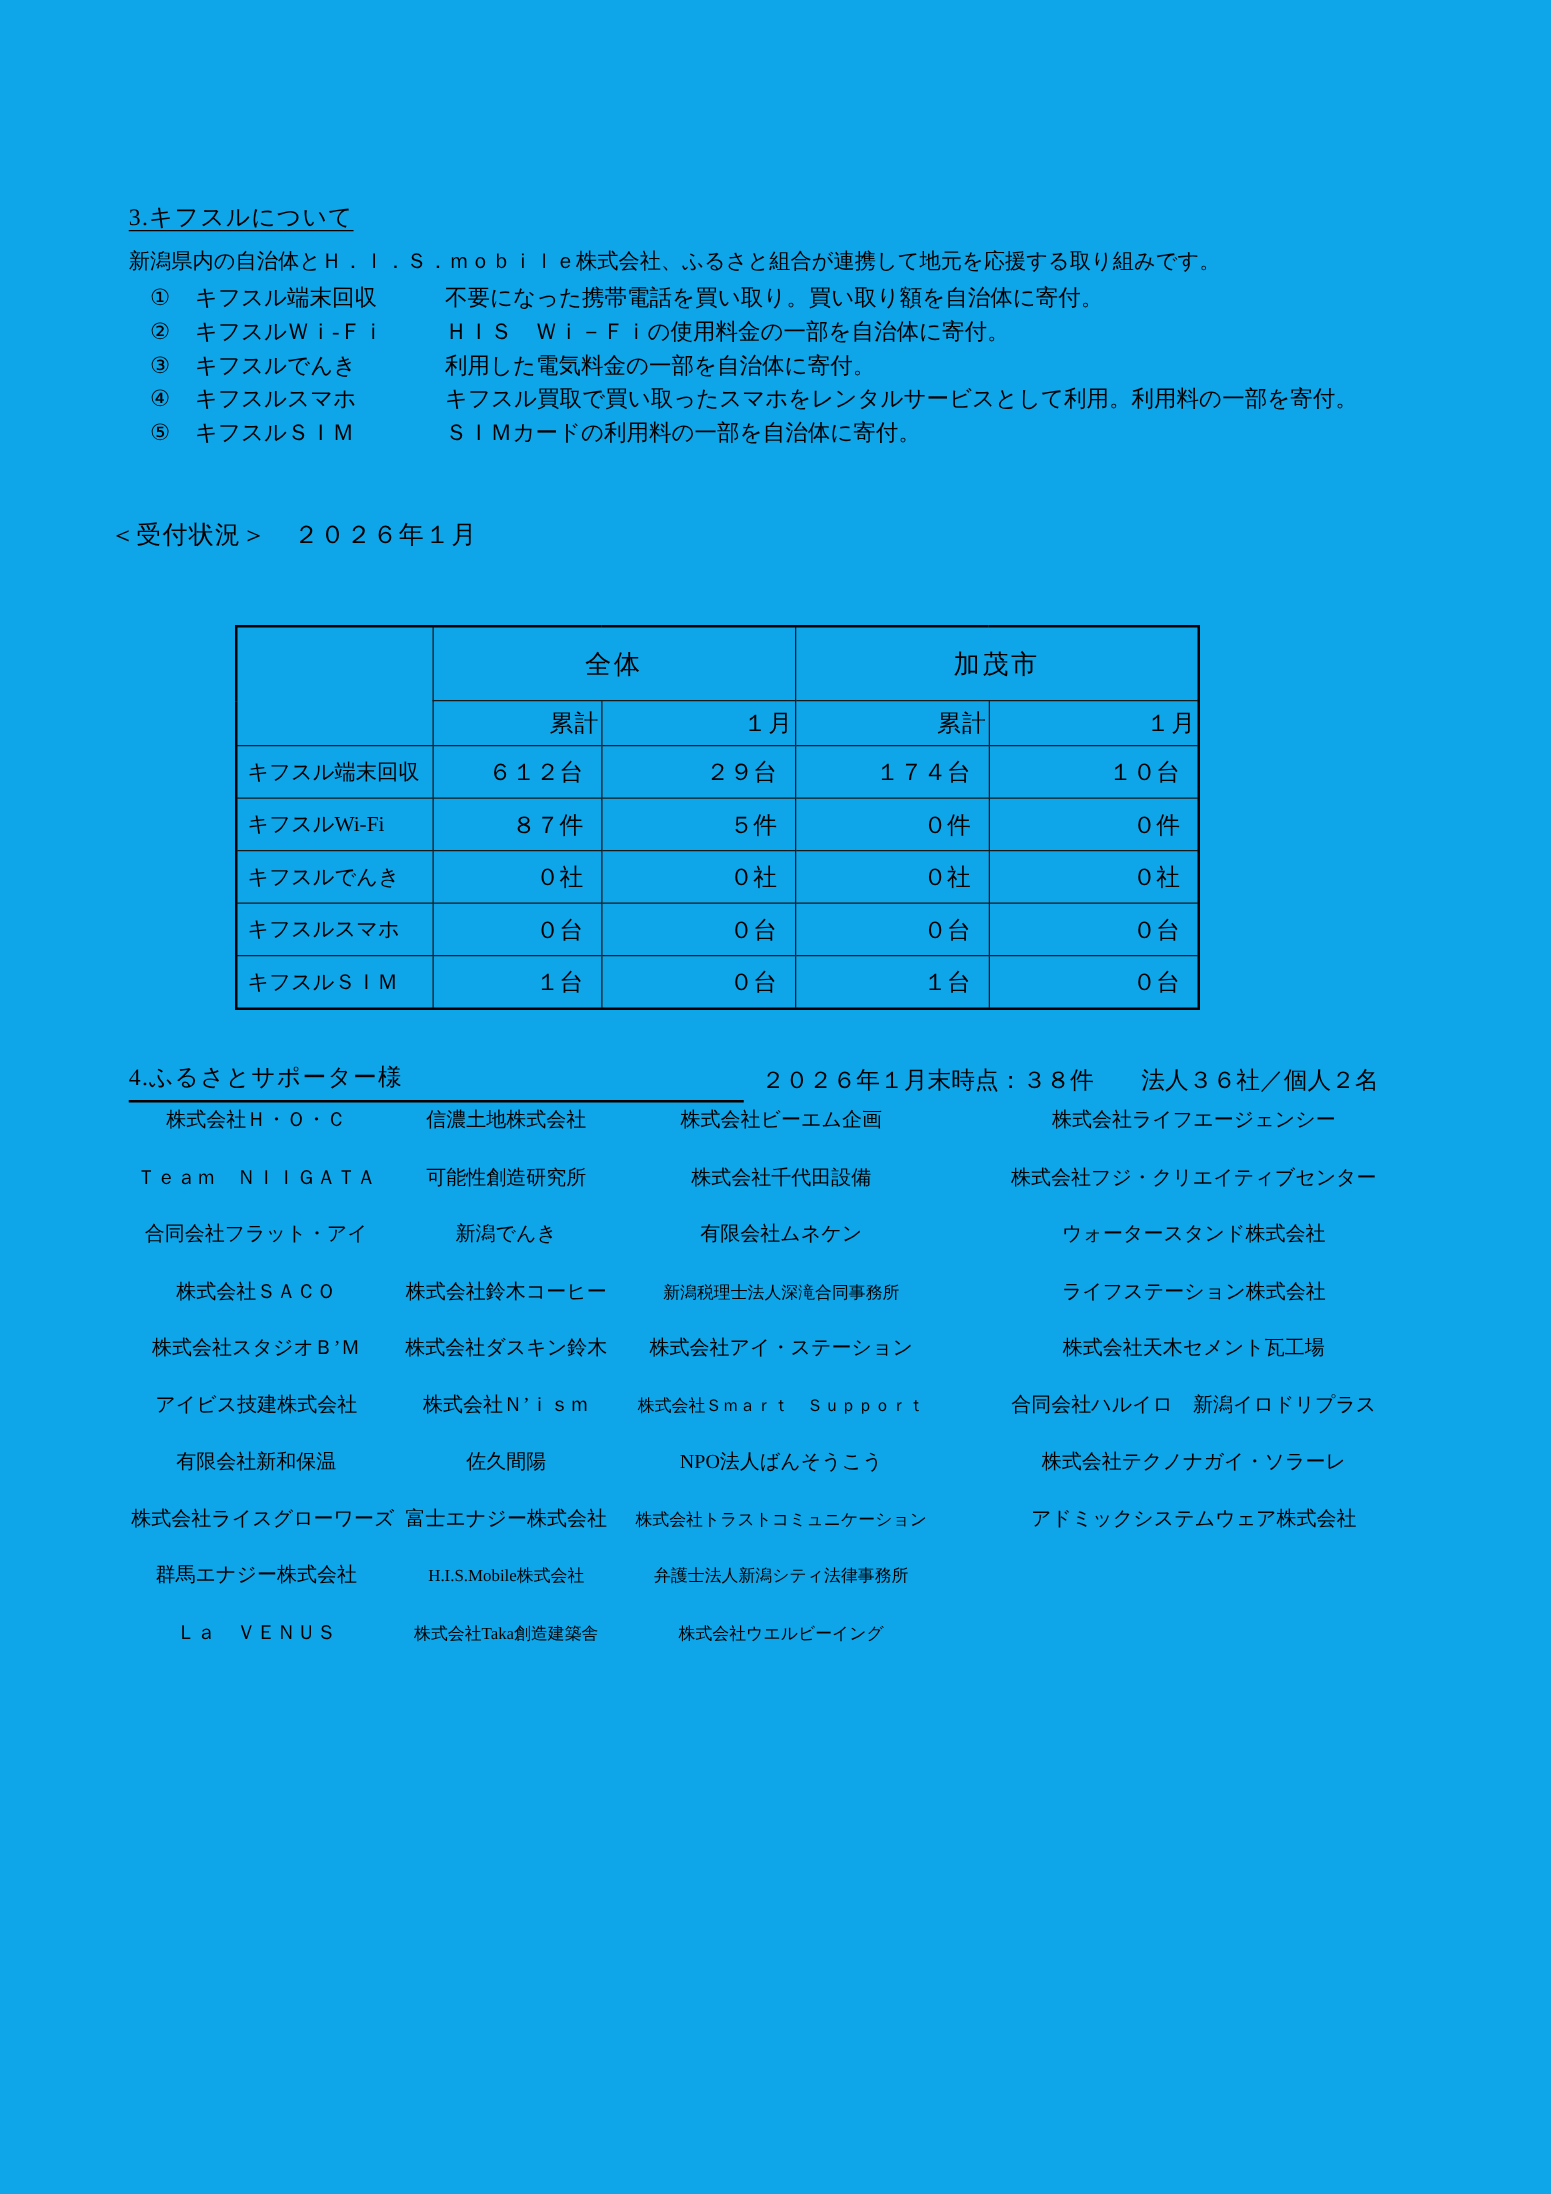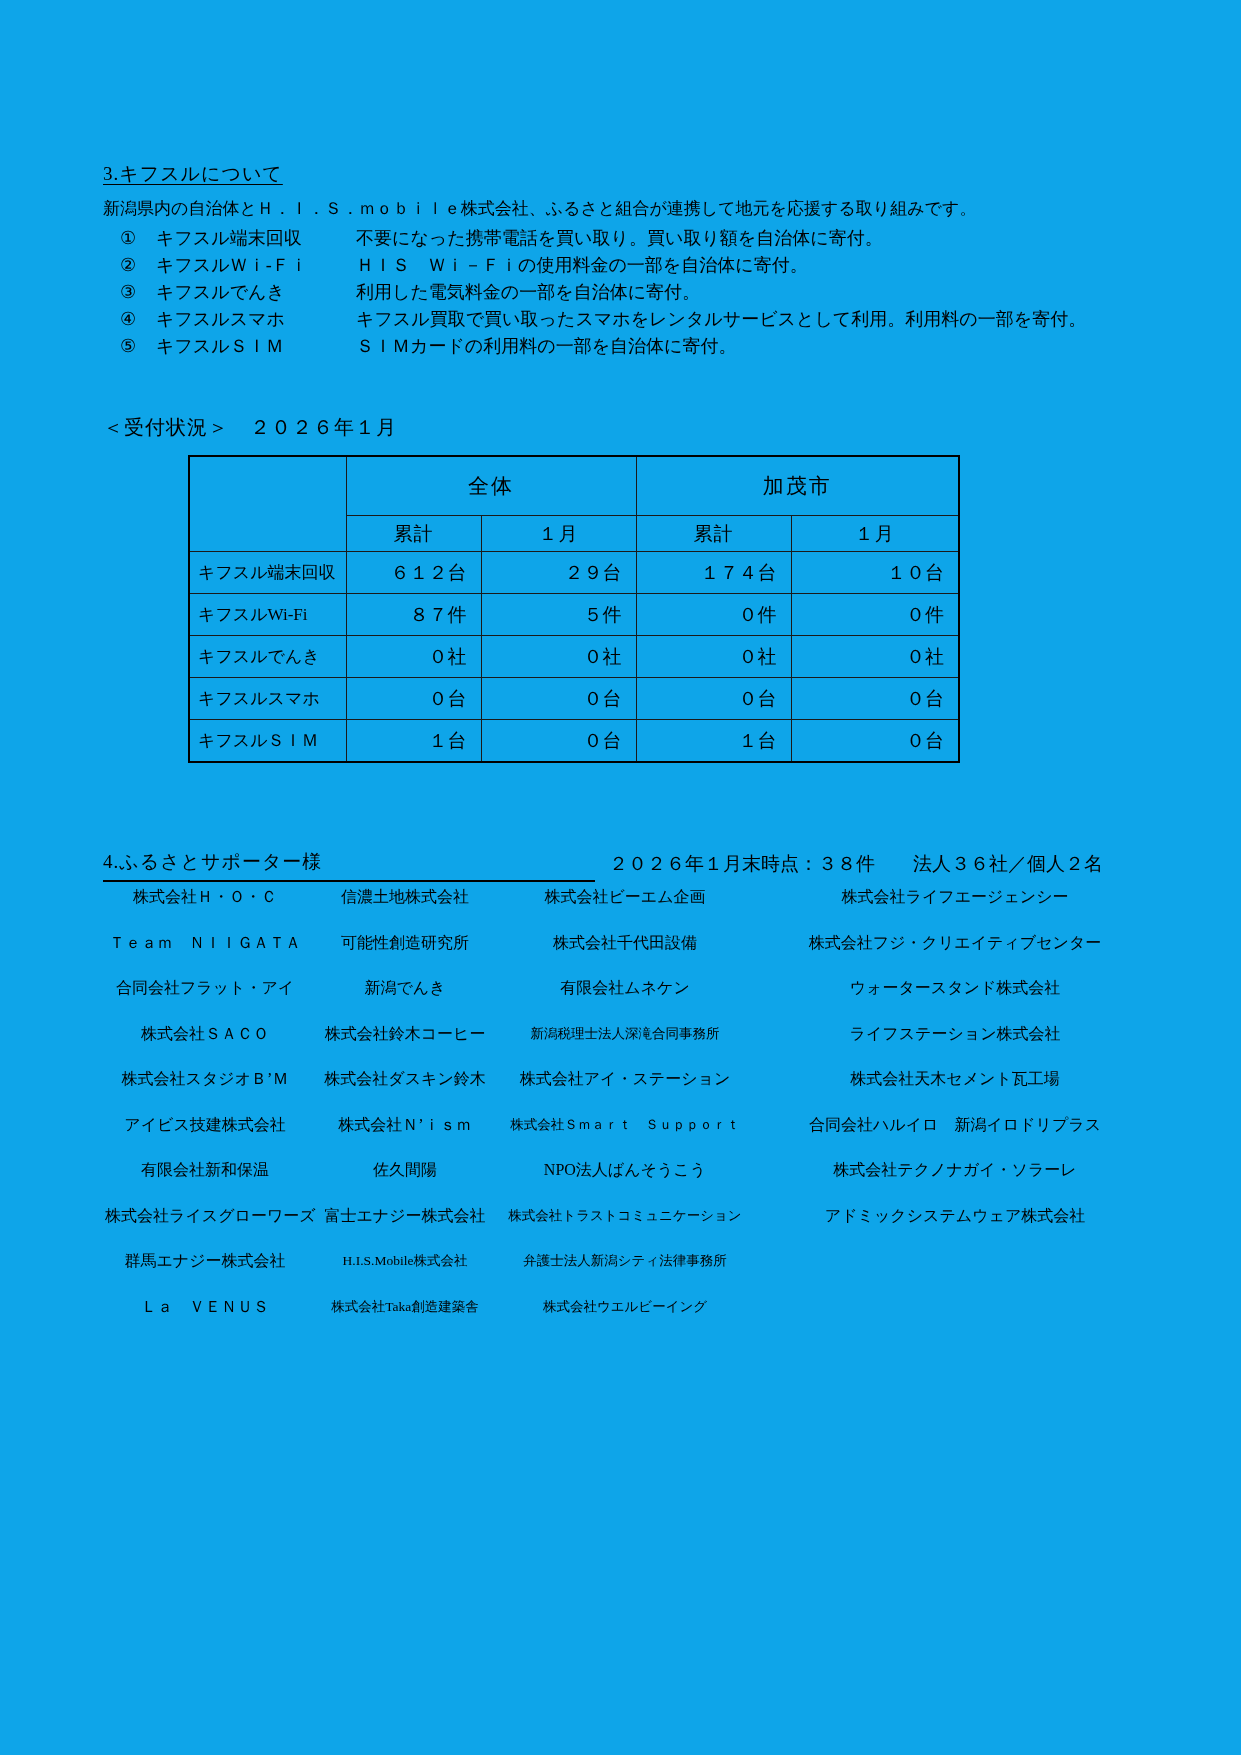--- a/index.html
+++ b/index.html
@@ -15,26 +15,26 @@
   #sec3 { left:103px; top:161px; width:1075px; }
   .h3 { font-size:19px; letter-spacing:1px; text-decoration:underline; text-underline-offset:4px; }
   .intro { font-size:17px; margin-top:10px; white-space:nowrap; }
   .svc { margin-top:5px; }
   .svc-item { display:flex; font-size:18px; line-height:27px; white-space:nowrap; }
   .svc-num { width:36px; padding-left:17px; flex:0 0 auto; }
   .svc-label { width:200px; flex:0 0 auto; }
   .svc-desc { flex:1; }
 
   
-  #caption { left:103px; top:414px; font-size:20px; letter-spacing:1px; }
+  #caption { left:88px; top:414px; font-size:20px; letter-spacing:1px; }
   #rtable { left:188px; top:455px; }
-  table.rcv { border-collapse:collapse; table-layout:fixed; width:770px; border:2px solid #000; }
+  table.rcv { border-collapse:collapse; table-layout:fixed; width:770px; border:2px solid #000;margin-top:45px; }
   table.rcv td, table.rcv th { border:1px solid #1a1a1a; font-weight:normal; overflow:hidden; }
   .gh { height:56px; font-size:21px; text-align:center; letter-spacing:2px; }
-  .sh { height:33px; font-size:19px; text-align:center; letter-spacing:1px; }
+  .sh { height:33px; font-size:19px; text-align:right; letter-spacing:1px; }
   .rl { height:39px; font-size:17px; text-align:left; padding-left:8px; white-space:nowrap; }
   .rv { font-size:19px; text-align:right; padding-right:14px; white-space:nowrap; }
 
   
   #sec4line { left:103px; top:839px; width:1060px; display:flex; align-items:flex-end; }
   .h4wrap { width:492px; border-bottom:2px solid #000; padding-bottom:5px; flex:0 0 auto; }
   .h4 { font-size:19px; letter-spacing:1px; }
   .stats { font-size:19px; margin-left:14px; padding-bottom:5px; white-space:nowrap;margin-top:12px; }
 
   

